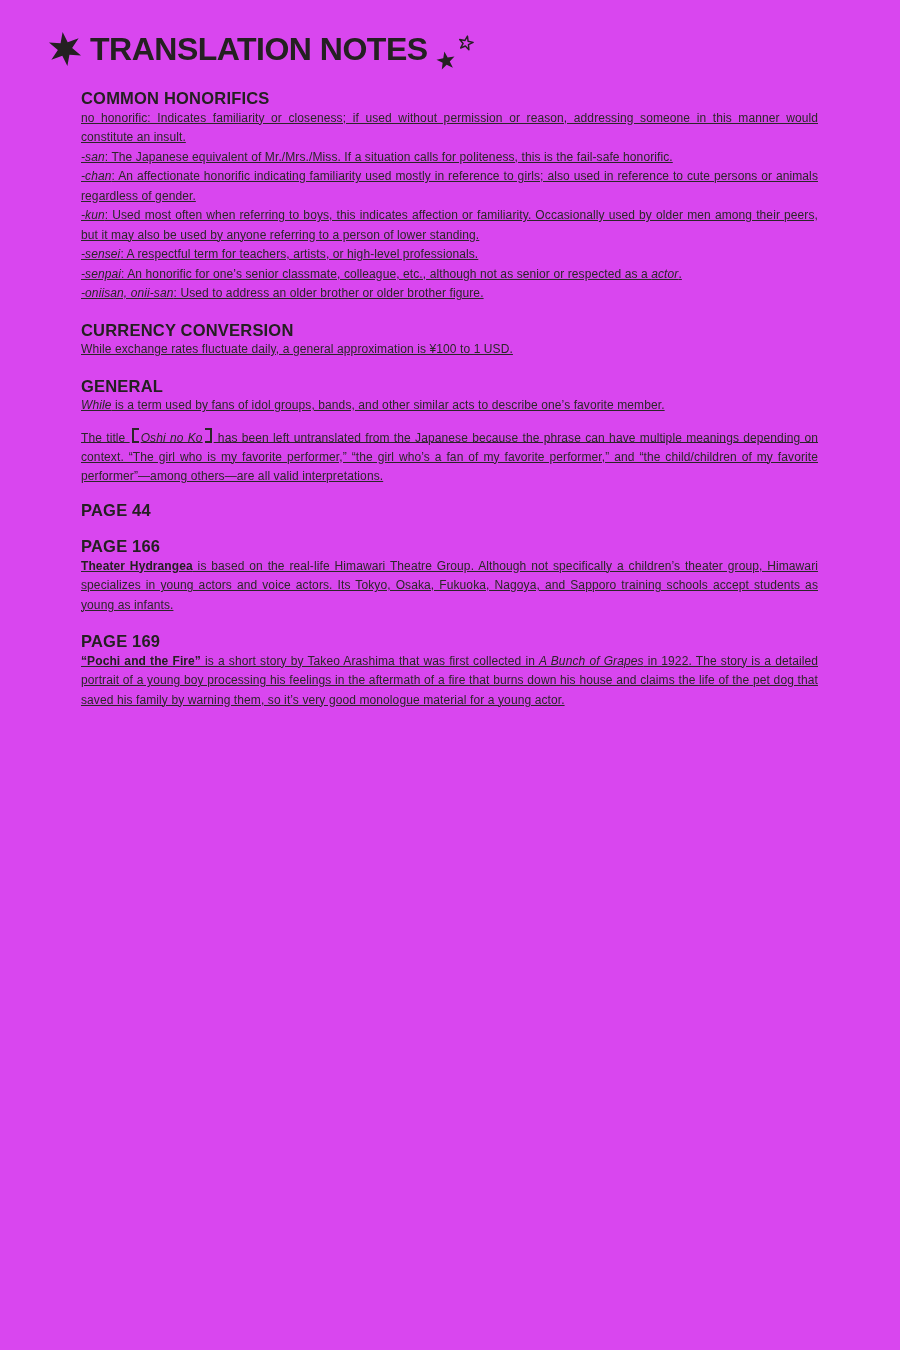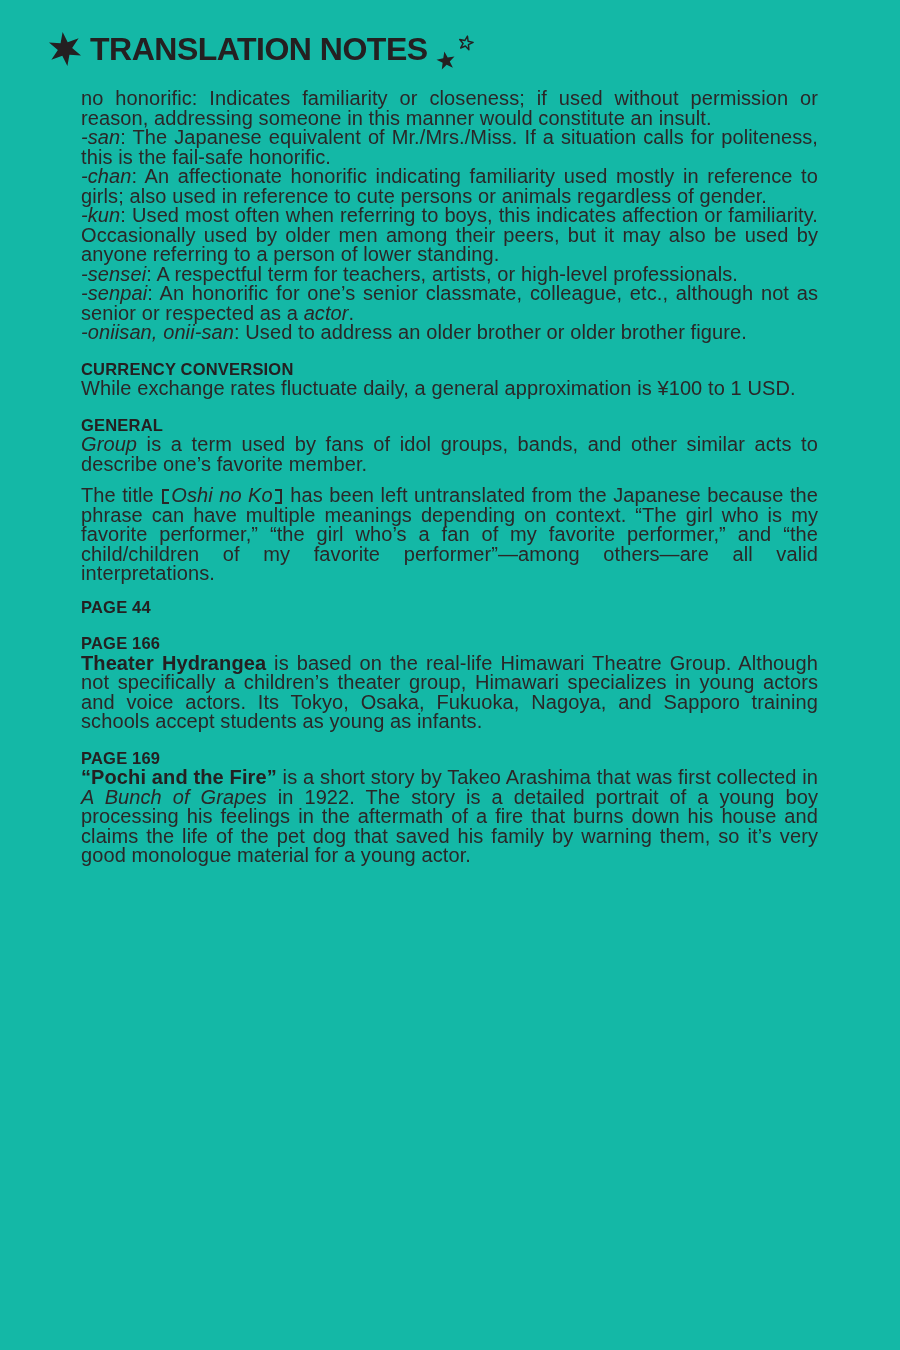--- a/index.html
+++ b/index.html
@@ -4,21 +4,21 @@
 <style>
   html, body {
     margin: 0;
     padding: 0;
     background: #ffffff;
   }
   .page {
     position: relative;
     width: 900px;
     height: 1350px;
-    background: #14b8a6;
+    background: #d946ef;
     overflow: hidden;
     font-family: "Liberation Sans", sans-serif;
     color: #2b2728;
   }
   
   .title-row {
     display: flex;
     align-items: center;
     margin: 30px 0 0 46px;
   }
@@ -73,26 +73,27 @@
   .sec-heading {
     margin: 0;
     font-size: 16.5px;
     font-weight: 700;
     line-height: 19.5px;
     letter-spacing: 0.2px;
     color: #242021;
   }
   .body-para {
     margin: 0;
-    font-size: 20px;
+    font-size: 12px;
     line-height: 19.5px;
     letter-spacing: 0.1px;
     text-align: justify;
     text-justify: inter-word;
     color: #2b2728;
+    text-decoration: underline;
   }
   .body-para.gap-before {
     margin-top: 12px;
   }
   .it { font-style: italic; }
   .bd { font-weight: 700; color: #242021; }
   
   .lent {
     display: inline-block;
     width: 7px;
@@ -133,35 +134,36 @@
       <span class="star-outline-wrap">
         <svg width="16" height="16" viewBox="0 0 100 100">
           <polygon fill="none" stroke="#242021" stroke-width="9" stroke-linejoin="round" points="50,6 60.5,36.5 93,37 67,56.5 76.5,87.5 50,69 23.5,87.5 33,56.5 7,37 39.5,36.5"></polygon>
         </svg>
       </span>
     </span>
   </header>
 
   <main class="content">
       <section class="note-section first">
+        <h2 class="sec-heading">COMMON HONORIFICS</h2>
         <p class="body-para"><span>no honorific: Indicates familiarity or closeness; if used without permission or reason, addressing someone in this manner would constitute an insult.</span></p>
         <p class="body-para"><span class="it">-san</span><span>: The Japanese equivalent of Mr./Mrs./Miss. If a situation calls for politeness, this is the fail-safe honorific.</span></p>
         <p class="body-para"><span class="it">-chan</span><span>: An affectionate honorific indicating familiarity used mostly in reference to girls; also used in reference to cute persons or animals regardless of gender.</span></p>
         <p class="body-para"><span class="it">-kun</span><span>: Used most often when referring to boys, this indicates affection or familiarity. Occasionally used by older men among their peers, but it may also be used by anyone referring to a person of lower standing.</span></p>
         <p class="body-para"><span class="it">-sensei</span><span>: A respectful term for teachers, artists, or high-level professionals.</span></p>
         <p class="body-para"><span class="it">-senpai</span><span>: An honorific for one’s senior classmate, colleague, etc., although not as senior or respected as a </span><span class="it">actor</span><span>.</span></p>
         <p class="body-para"><span class="it">-oniisan, onii-san</span><span>: Used to address an older brother or older brother figure.</span></p>
       </section>
       <section class="note-section">
         <h2 class="sec-heading">CURRENCY CONVERSION</h2>
         <p class="body-para"><span>While exchange rates fluctuate daily, a general approximation is ¥100 to 1 USD.</span></p>
       </section>
       <section class="note-section">
         <h2 class="sec-heading">GENERAL</h2>
-        <p class="body-para"><span class="it">Group</span><span> is a term used by fans of idol groups, bands, and other similar acts to describe one’s favorite member.</span></p>
+        <p class="body-para"><span class="it">While</span><span> is a term used by fans of idol groups, bands, and other similar acts to describe one’s favorite member.</span></p>
         <p class="body-para gap-before"><span>The title </span><span class="lent lent-open" aria-label="【"></span><span class="it">Oshi no Ko</span><span class="lent lent-close" aria-label="】"></span><span> has been left untranslated from the Japanese because the phrase can have multiple meanings depending on context. “The girl who is my favorite performer,” “the girl who’s a fan of my favorite performer,” and “the child/children of my favorite performer”—among others—are all valid interpretations.</span></p>
       </section>
       <section class="note-section extra-gap">
         <h2 class="sec-heading">PAGE 44</h2>
       </section>
       <section class="note-section">
         <h2 class="sec-heading">PAGE 166</h2>
         <p class="body-para"><span class="bd">Theater Hydrangea</span><span> is based on the real-life Himawari Theatre Group. Although not specifically a children’s theater group, Himawari specializes in young actors and voice actors. Its Tokyo, Osaka, Fukuoka, Nagoya, and Sapporo training schools accept students as young as infants.</span></p>
       </section>
       <section class="note-section">

